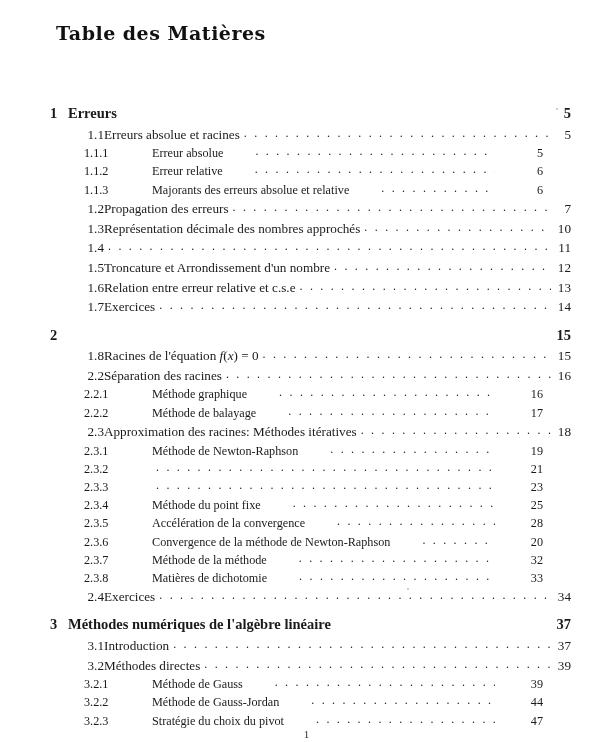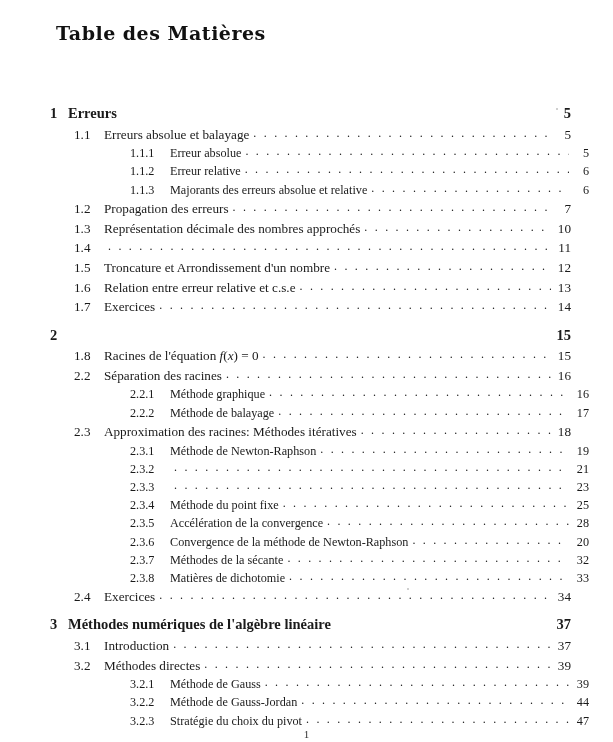--- a/index.html
+++ b/index.html
@@ -79,28 +79,29 @@
   .lvl1 .num { width: 18px; }
   .lvl1 .dots { visibility: hidden; }
 
   
   .lvl2 {
     font-size: 13.2px;
     margin-left: 24px;
     margin-bottom: 6.5px;
     width: calc(100% - 24px);
   }
-  .lvl2 .num { width: 30px; }
+  .lvl2 .num { width: 30px; text-align: right; }
 
   
   .lvl3 {
     font-size: 12.2px;
-    margin-left: 80px;
+    margin-left: 34px;
     margin-bottom: 6px;
     width: calc(100% - 62px);
+    gap: 28px;
   }
   .lvl3 .num { width: 40px; }
 
   .math { font-family: "Liberation Serif", serif; font-style: italic; }
   .mathup { font-style: normal; }
 
   .footer-num {
     position: absolute;
     bottom: 24px;
     left: 0;
@@ -124,21 +125,21 @@
 
   <div class="toc-body">
       <div class="entry lvl1">
         <span class="num">1</span>
         <span class="txt">Erreurs</span>
         <span class="dots">. . . . . . . . . . . . . . . . . . . . . . . . . . . . . . . . . . . . . . . . . . . . . . . . . . . . . . . . . . . . . . . . . . . . . . . . . . . . . . . . </span>
         <span class="pg">5</span>
       </div>
       <div class="entry lvl2">
         <span class="num">1.1</span>
-        <span class="txt">Erreurs absolue et balayage</span>
+        <span class="txt">Erreurs absolue et racines</span>
         <span class="dots">. . . . . . . . . . . . . . . . . . . . . . . . . . . . . . . . . . . . . . . . . . . . . . . . . . . . . . . . . . . . . . . . . . . . . . . . . . . . . . . . </span>
         <span class="pg">5</span>
       </div>
       <div class="entry lvl3">
         <span class="num">1.1.1</span>
         <span class="txt">Erreur absolue</span>
         <span class="dots">. . . . . . . . . . . . . . . . . . . . . . . . . . . . . . . . . . . . . . . . . . . . . . . . . . . . . . . . . . . . . . . . . . . . . . . . . . . . . . . . </span>
         <span class="pg">5</span>
       </div>
       <div class="entry lvl3">
@@ -252,21 +253,21 @@
         <span class="pg">28</span>
       </div>
       <div class="entry lvl3">
         <span class="num">2.3.6</span>
         <span class="txt">Convergence de la méthode de Newton-Raphson</span>
         <span class="dots">. . . . . . . . . . . . . . . . . . . . . . . . . . . . . . . . . . . . . . . . . . . . . . . . . . . . . . . . . . . . . . . . . . . . . . . . . . . . . . . . </span>
         <span class="pg">20</span>
       </div>
       <div class="entry lvl3">
         <span class="num">2.3.7</span>
-        <span class="txt">Méthodes de la sécante</span>
+        <span class="txt">Méthode de la méthode</span>
         <span class="dots">. . . . . . . . . . . . . . . . . . . . . . . . . . . . . . . . . . . . . . . . . . . . . . . . . . . . . . . . . . . . . . . . . . . . . . . . . . . . . . . . </span>
         <span class="pg">32</span>
       </div>
       <div class="entry lvl3">
         <span class="num">2.3.8</span>
         <span class="txt">Matières de dichotomie</span>
         <span class="dots">. . . . . . . . . . . . . . . . . . . . . . . . . . . . . . . . . . . . . . . . . . . . . . . . . . . . . . . . . . . . . . . . . . . . . . . . . . . . . . . . </span>
         <span class="pg">33</span>
       </div>
       <div class="entry lvl2">

